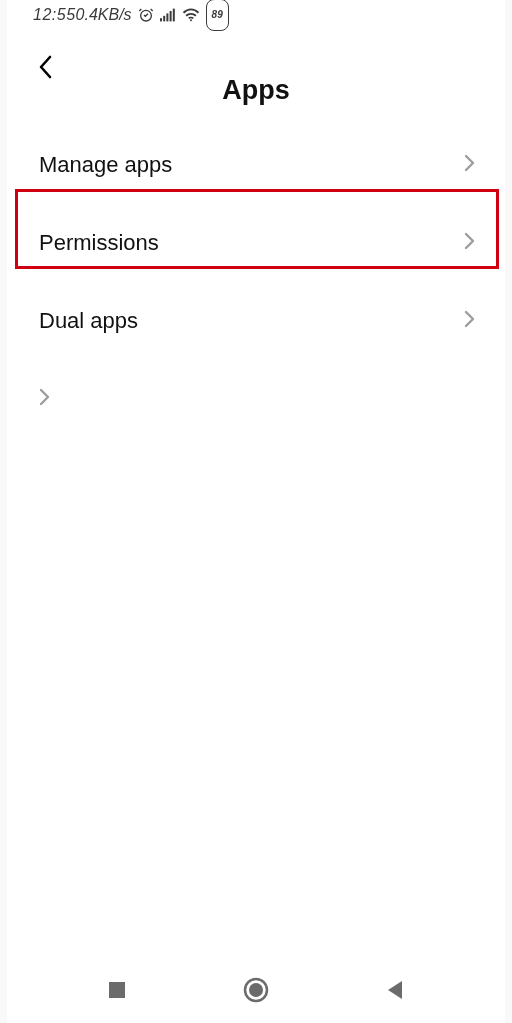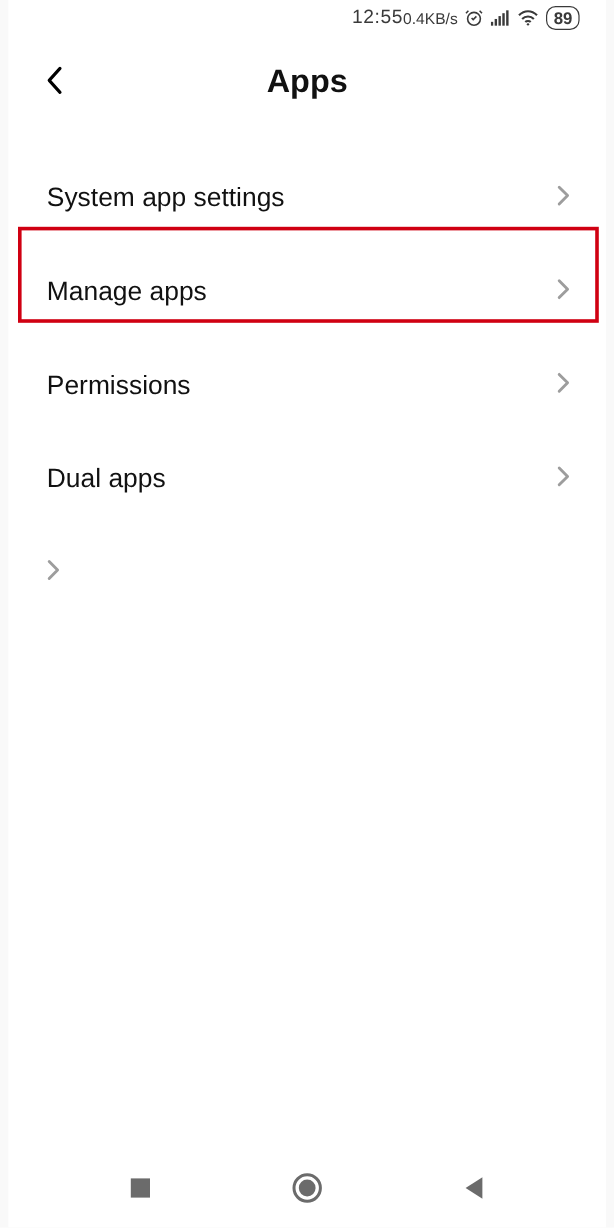--- a/index.html
+++ b/index.html
@@ -1,28 +1,28 @@
 <!DOCTYPE html>
 <html><head>
 <meta charset="utf-8">
 <style>
   * { box-sizing: border-box; margin: 0; padding: 0; }
   html, body { width: 512px; height: 1023px; background: #fff; font-family: -apple-system, Helvetica, Arial, sans-serif; color: #000; overflow: hidden; position: relative; }
   body { background: #f9f9f9; }
   .screen { width: 498px; height: 1023px; margin: 0 auto; background: #fff; position: relative; }
 
   
-  .status-bar { height: 30px; display: flex; justify-content: flex-end; align-items: center; padding: 0 22px 0 26px; font-size: 16px; color: #3a3a3a; }
+  .status-bar { height: 30px; display: flex; justify-content: flex-start; align-items: center; padding: 0 22px 0 26px; font-size: 16px; color: #3a3a3a; font-style: italic; }
   .status-bar .left { font-weight: 500; letter-spacing: 0.5px; }
   .status-bar .right { display: flex; align-items: center; gap: 6px; font-size: 14px; }
-  .status-bar .right .kbs { font-size: 13px; }
+  .status-bar .right .kbs { font-size: 16px; }
   .status-bar svg { display: block; }
 
   
-  .header { position: relative; height: 76px; display: flex; align-items: center; }
+  .header { position: relative; height: 76px; display: flex; align-items: flex-end; }
   .back { position: absolute; left: 24px; top: 22px; width: 28px; height: 30px; display:flex; align-items:center; justify-content:center; }
   .title { width: 100%; text-align: center; font-size: 27px; font-weight: 700; color:#111; }
 
   
   .list { padding-top: 20px; }
   .item { height: 78px; display: flex; align-items: center; justify-content: space-between; padding: 0 30px 0 32px; }
   .item .label { font-size: 22px; color: #111; }
   .item .chev { color: #9d9d9d; }
   .highlight-frame { position:absolute; left:8px; width:484px; top:189px; height:80px; border:3px solid #d00012; pointer-events:none; }
 
@@ -56,42 +56,36 @@
           </svg>
       </span>
       <span>
         <svg width="18" height="14" viewBox="0 0 24 18" fill="none" stroke="#3a3a3a" stroke-width="2.4">
             <path d="M2 6 C 8 0, 16 0, 22 6"></path>
             <path d="M5.5 10 C 9 6.5, 15 6.5, 18.5 10"></path>
             <path d="M9 13.5 C 10.5 12, 13.5 12, 15 13.5"></path>
             <circle cx="12" cy="16" r="1.3" fill="#3a3a3a" stroke="none"></circle>
           </svg>
       </span>
-      <span style="display:inline-flex;align-items:center;border:1.5px solid #3a3a3a;border-radius:8px;padding:0 5px;height:20px;font-size:14px;line-height:1;font-weight:600;">
+      <span style="display:inline-flex;align-items:center;border:1.5px solid #3a3a3a;border-radius:8px;padding:0 5px;height:32px;font-size:10px;line-height:1;font-weight:600;">
           <span>89</span>
         </span>
     </div>
   </div>
 
   <div class="header">
     <div class="back">
       <svg width="14" height="24" viewBox="0 0 14 24" fill="none" stroke="#000" stroke-width="2.6" stroke-linecap="round" stroke-linejoin="round">
           <polyline points="12,2 3,12 12,22"></polyline>
         </svg>
     </div>
     <div class="title">Apps</div>
   </div>
 
   <div class="list">
-    <div class="item">
-      <span class="label">System app settings</span>
-      <span class="chev"><svg width="11" height="18" viewBox="0 0 11 18" fill="none" stroke="#9d9d9d" stroke-width="2.4" stroke-linecap="round" stroke-linejoin="round">
-            <polyline points="2,2 9,9 2,16"></polyline>
-          </svg></span>
-    </div>
     <div class="item">
       <span class="label">Manage apps</span>
       <span class="chev"><svg width="11" height="18" viewBox="0 0 11 18" fill="none" stroke="#9d9d9d" stroke-width="2.4" stroke-linecap="round" stroke-linejoin="round">
             <polyline points="2,2 9,9 2,16"></polyline>
           </svg></span>
     </div>
     <div class="item">
       <span class="label">Permissions</span>
       <span class="chev"><svg width="11" height="18" viewBox="0 0 11 18" fill="none" stroke="#9d9d9d" stroke-width="2.4" stroke-linecap="round" stroke-linejoin="round">
             <polyline points="2,2 9,9 2,16"></polyline>

